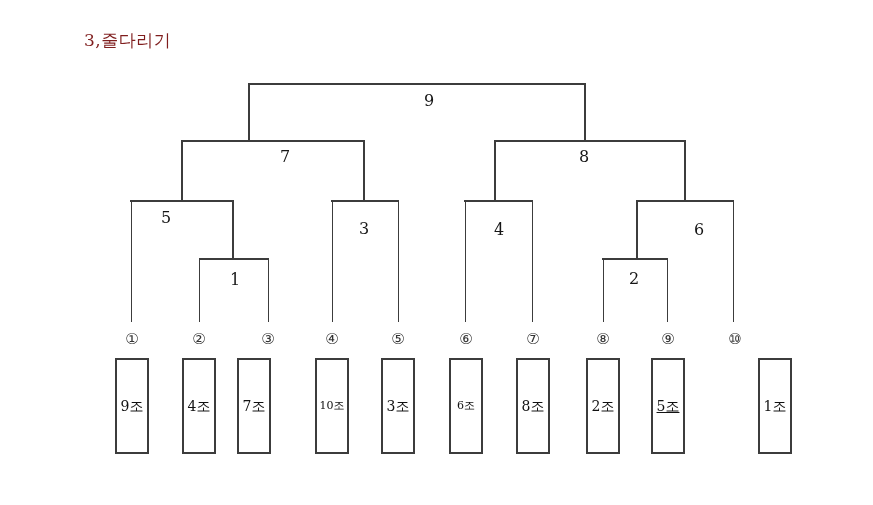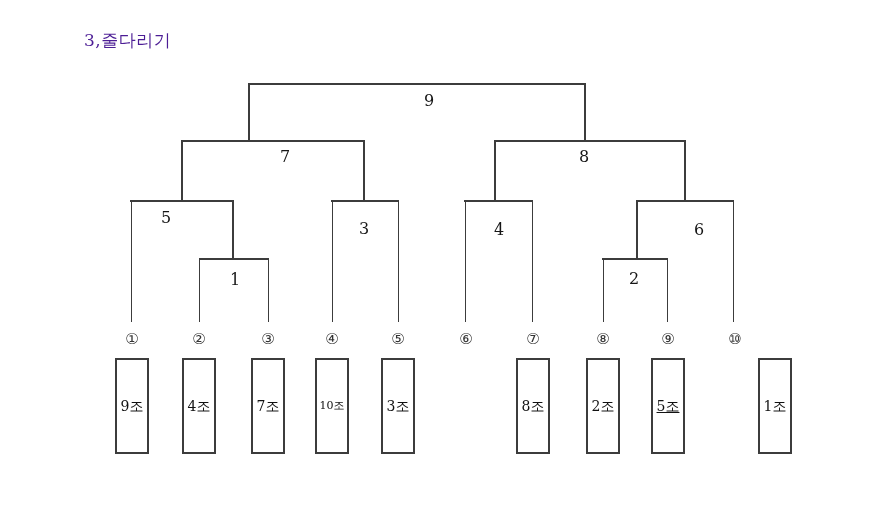--- a/index.html
+++ b/index.html
@@ -2,21 +2,21 @@
 <html><head>
 <meta charset="utf-8">
 <style>
   html,body{margin:0;padding:0;background:#ffffff;}
   .canvas{
     position:relative;width:873px;height:505px;background:#ffffff;overflow:hidden;
     font-family:"DejaVu Serif","Liberation Serif",serif;color:#111111;
   }
   .title{
     position:absolute;left:84px;top:29px;font-size:17px;letter-spacing:.5px;
-    color:#4c1d95;white-space:nowrap;
+    color:#7f1d1d;white-space:nowrap;
   }
   .ln{position:absolute;background:#3c3c3c;}
   .mlabel{
     position:absolute;transform:translateX(-50%);font-size:16px;line-height:16px;
     color:#161616;white-space:nowrap;
   }
   .seed{
     position:absolute;top:332px;transform:translateX(-50%);font-size:15px;line-height:15px;
     color:#333333;font-family:"DejaVu Sans","Liberation Sans",sans-serif;white-space:nowrap;
   }
@@ -86,21 +86,22 @@
   <div class="seed" style="left:332px;">④</div>
   <div class="seed" style="left:398px;">⑤</div>
   <div class="seed" style="left:466px;">⑥</div>
   <div class="seed" style="left:533px;">⑦</div>
   <div class="seed" style="left:603px;">⑧</div>
   <div class="seed" style="left:668px;">⑨</div>
   <div class="seed" style="left:735px;">⑩</div>
 
   <div class="team" style="left:115px;">9조</div>
   <div class="team" style="left:182px;">4조</div>
-  <div class="team" style="left:251px;">7조</div>
+  <div class="team" style="left:237px;">7조</div>
   <div class="team small" style="left:315px;">10조</div>
   <div class="team" style="left:381px;">3조</div>
+  <div class="team small" style="left:449px;">6조</div>
   <div class="team" style="left:516px;">8조</div>
   <div class="team" style="left:586px;">2조</div>
   <div class="team" style="left:651px;text-decoration:underline;">5조</div>
   <div class="team" style="left:718px;margin-left:40px;">1조</div>
 
 </div>
 
 </body></html>

